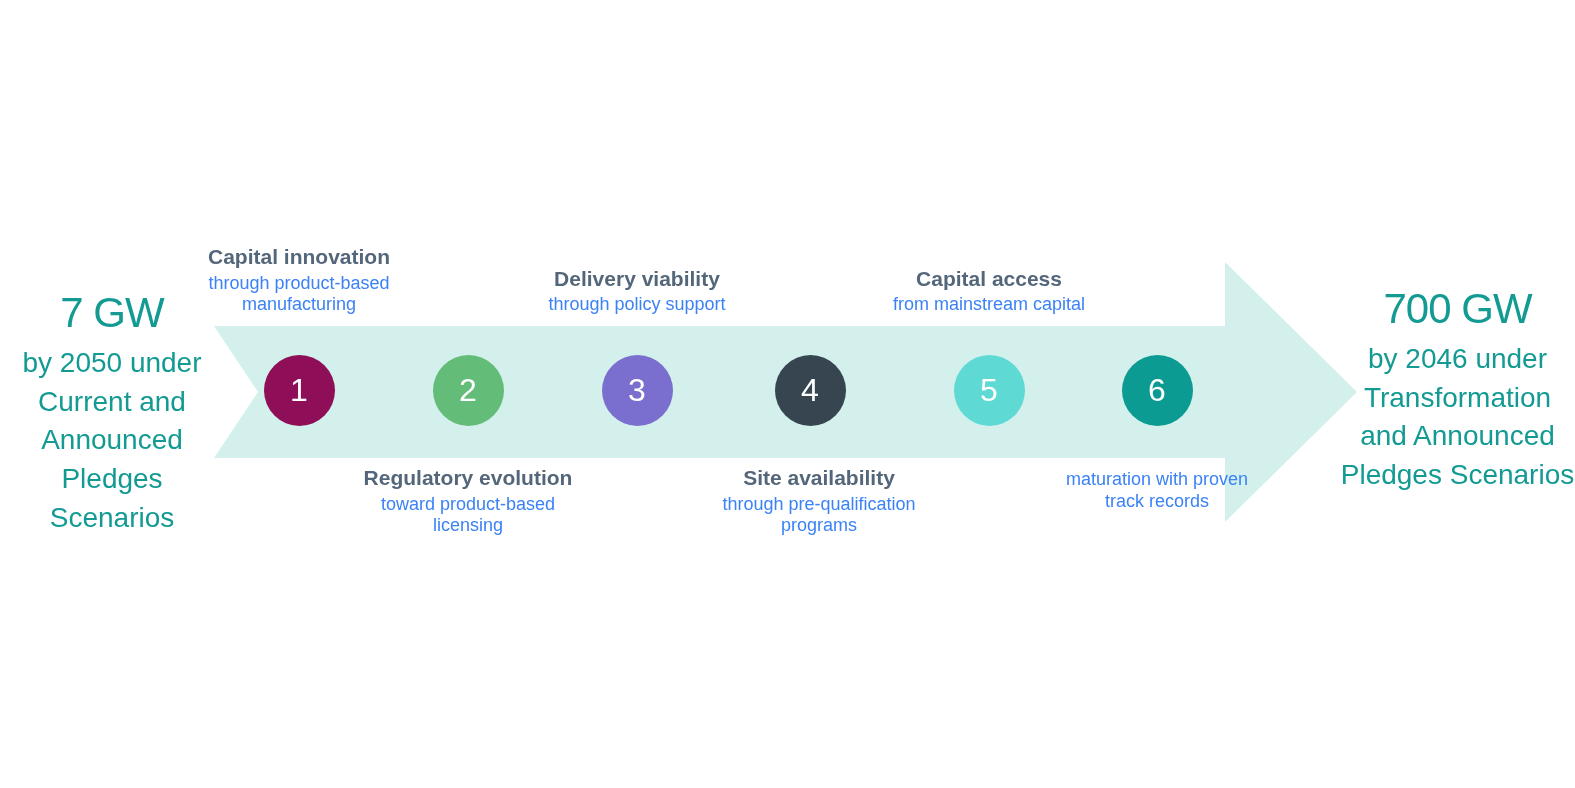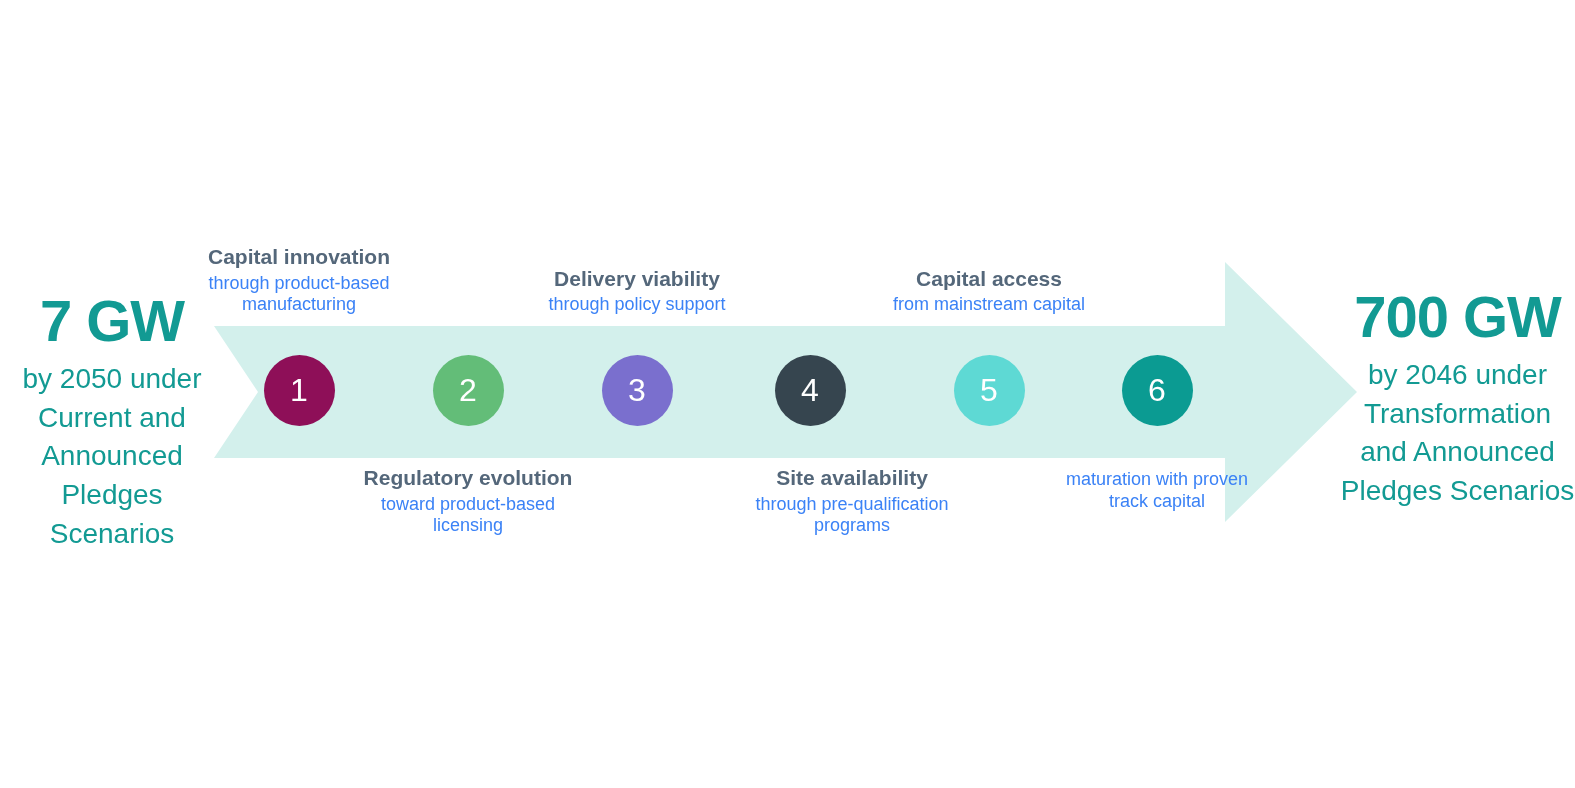--- a/index.html
+++ b/index.html
@@ -29,22 +29,22 @@
     height: 788px;
   }
 
   
   .endcap {
     position: absolute;
     text-align: center;
     color: #129a93;
   }
   .endcap .big {
-    font-size: 58px;
-    font-weight: bold;
+    font-size: 42px;
+    font-weight: normal;
     line-height: 1.0;
     letter-spacing: -1px;
     white-space: nowrap;
   }
   .endcap .sub {
     font-size: 28px;
     line-height: 1.38;
     margin-top: 10px;
   }
   #endcap-left {
@@ -133,36 +133,36 @@
   </div>
 
   <div class="step-text above" id="text-3" style="left: 532px; bottom: 472px;">
     <div class="title">Delivery viability</div>
     <div class="desc">through policy support</div>
   </div>
   <div class="node-circle" id="circle-3" style="background: rgb(122, 111, 206); left: 601.5px;">
     <span>3</span>
   </div>
 
-  <div class="step-text below" id="text-4" style="left: 747px; top: 466px;">
+  <div class="step-text below" id="text-4" style="left: 714px; top: 466px;">
     <div class="title">Site availability</div>
     <div class="desc">through pre-qualification programs</div>
   </div>
   <div class="node-circle" id="circle-4" style="background: rgb(54, 69, 79); left: 774.5px;">
     <span>4</span>
   </div>
 
   <div class="step-text above" id="text-5" style="left: 884px; bottom: 472px;">
     <div class="title">Capital access</div>
     <div class="desc">from mainstream capital</div>
   </div>
   <div class="node-circle" id="circle-5" style="background: rgb(94, 217, 212); left: 953.5px;">
     <span>5</span>
   </div>
 
   <div class="step-text below" id="text-6" style="left: 1052px; top: 466px;">
-    <div class="desc">maturation with proven track capital</div>
+    <div class="desc">maturation with proven track records</div>
   </div>
   <div class="node-circle" id="circle-6" style="background: rgb(11, 155, 146); left: 1121.5px;">
     <span>6</span>
   </div>
 
 </div>
 
 </body></html>

